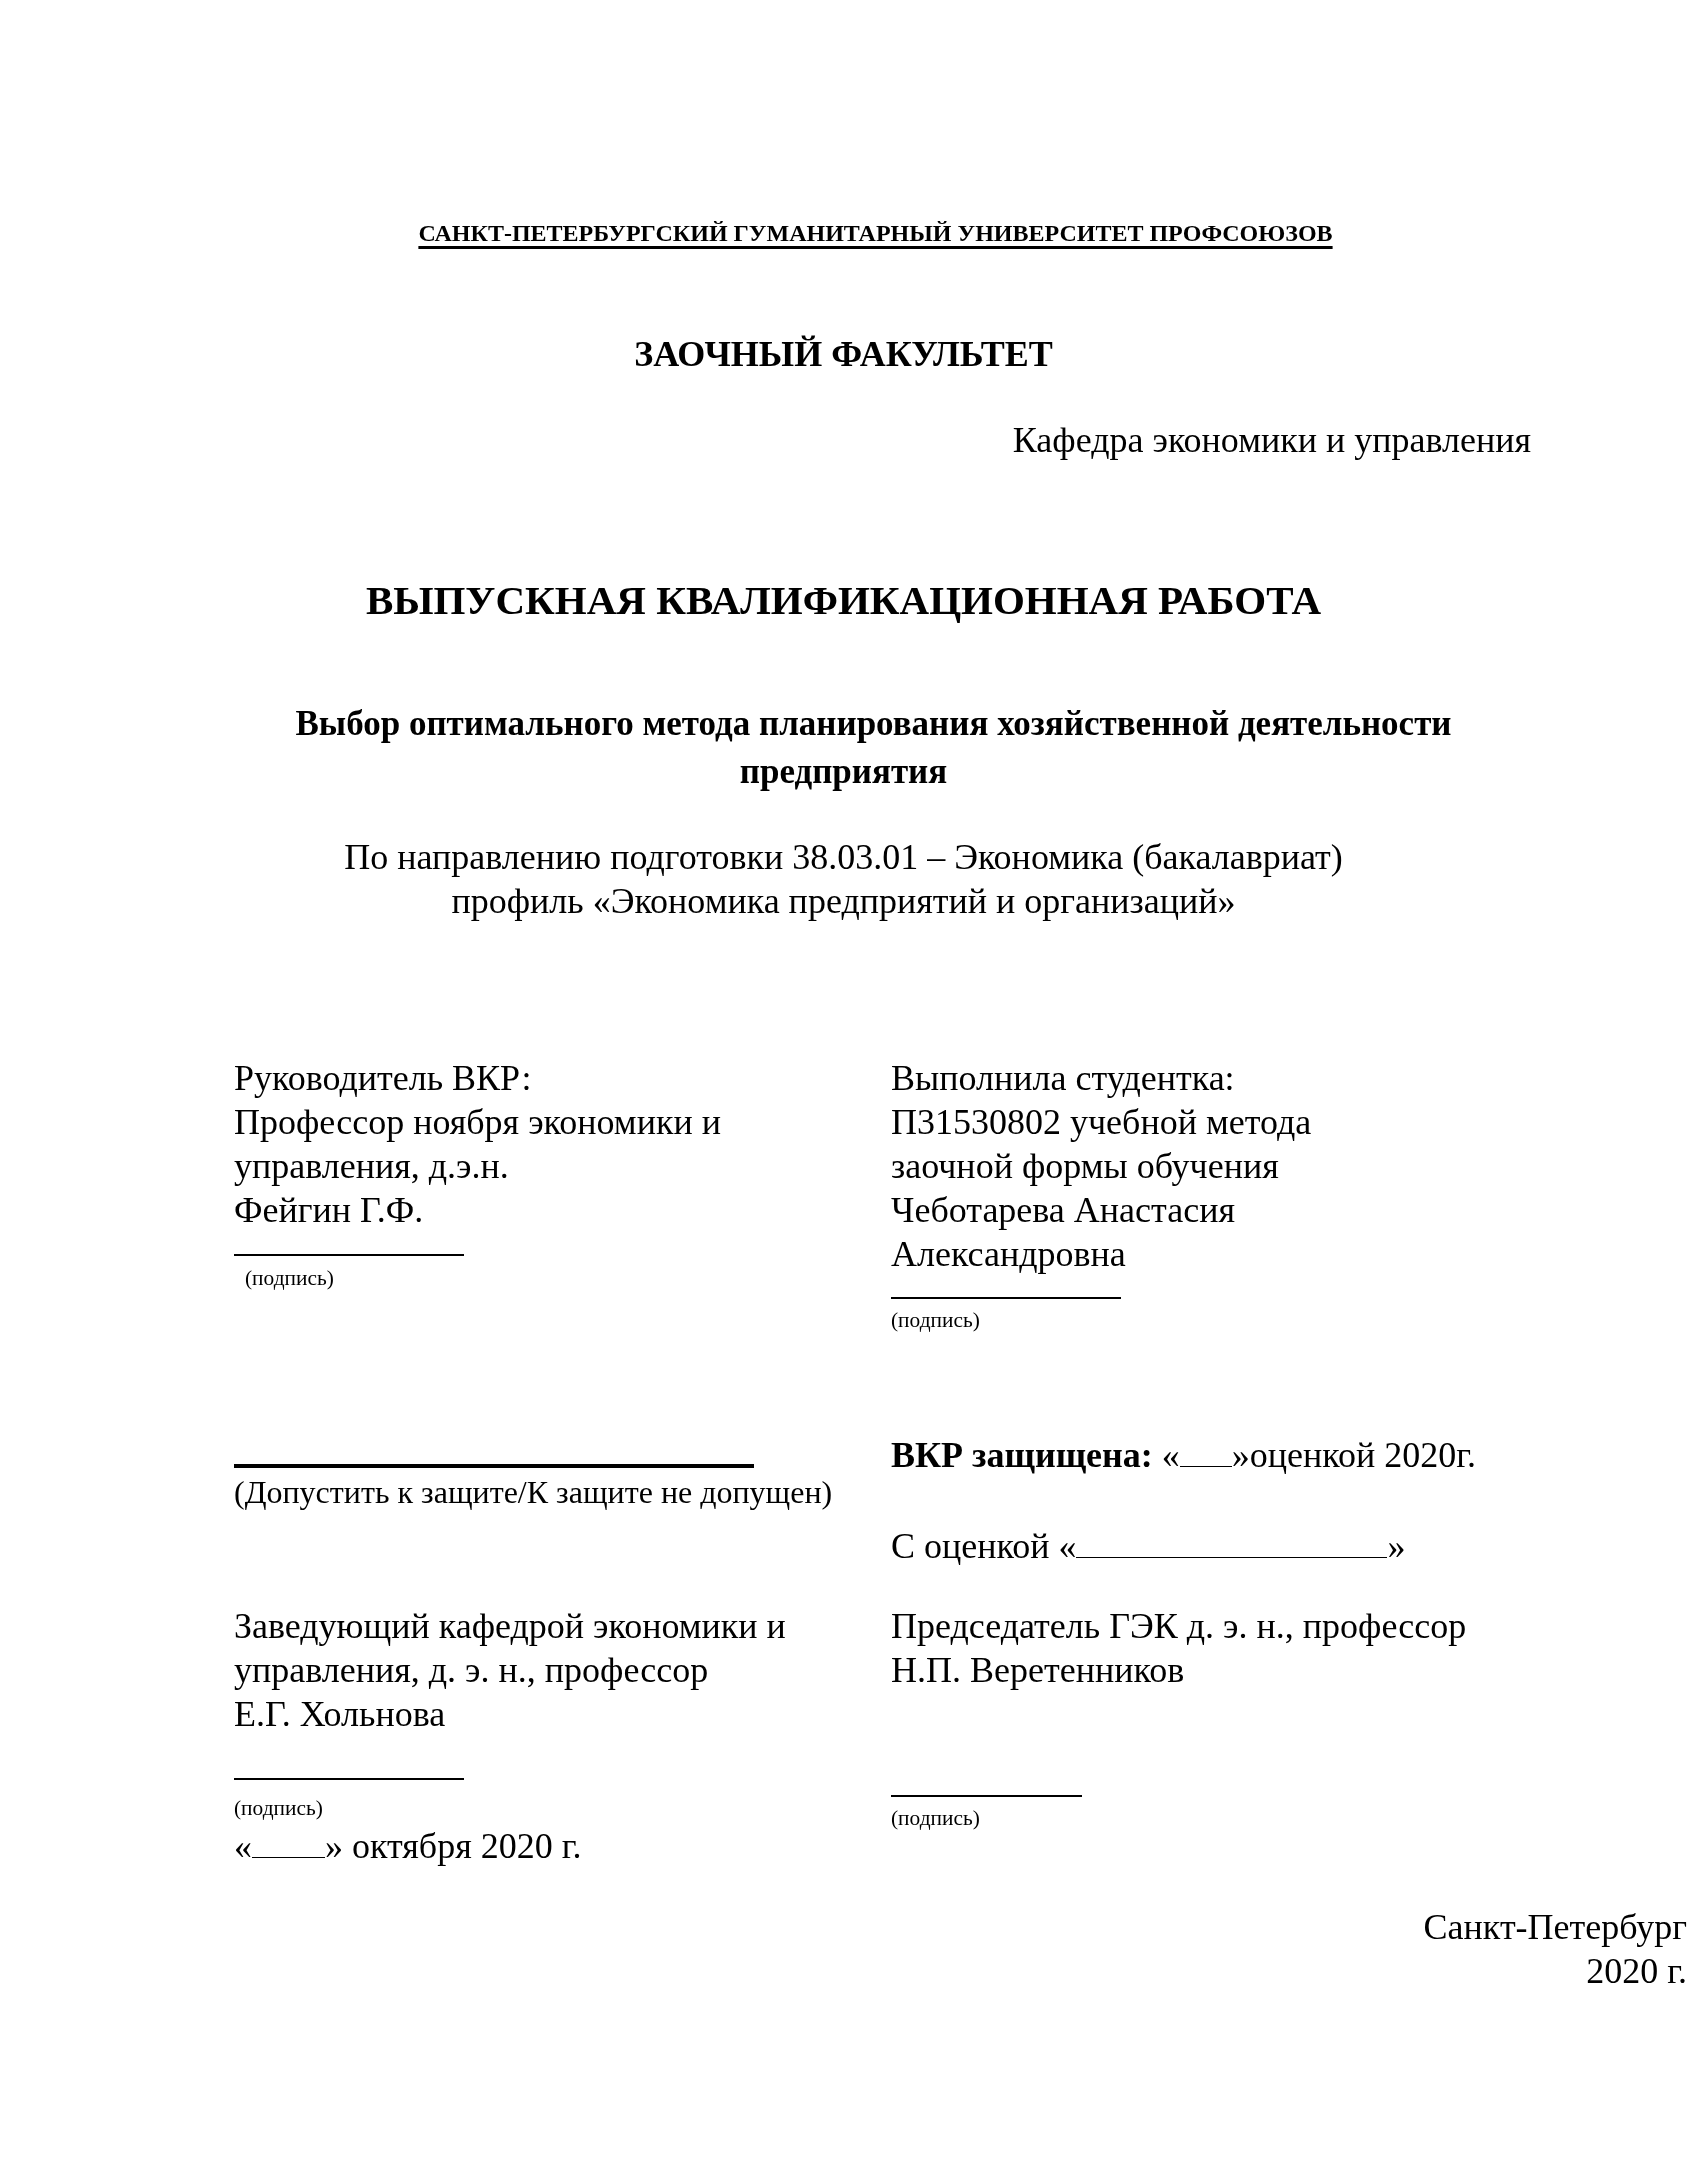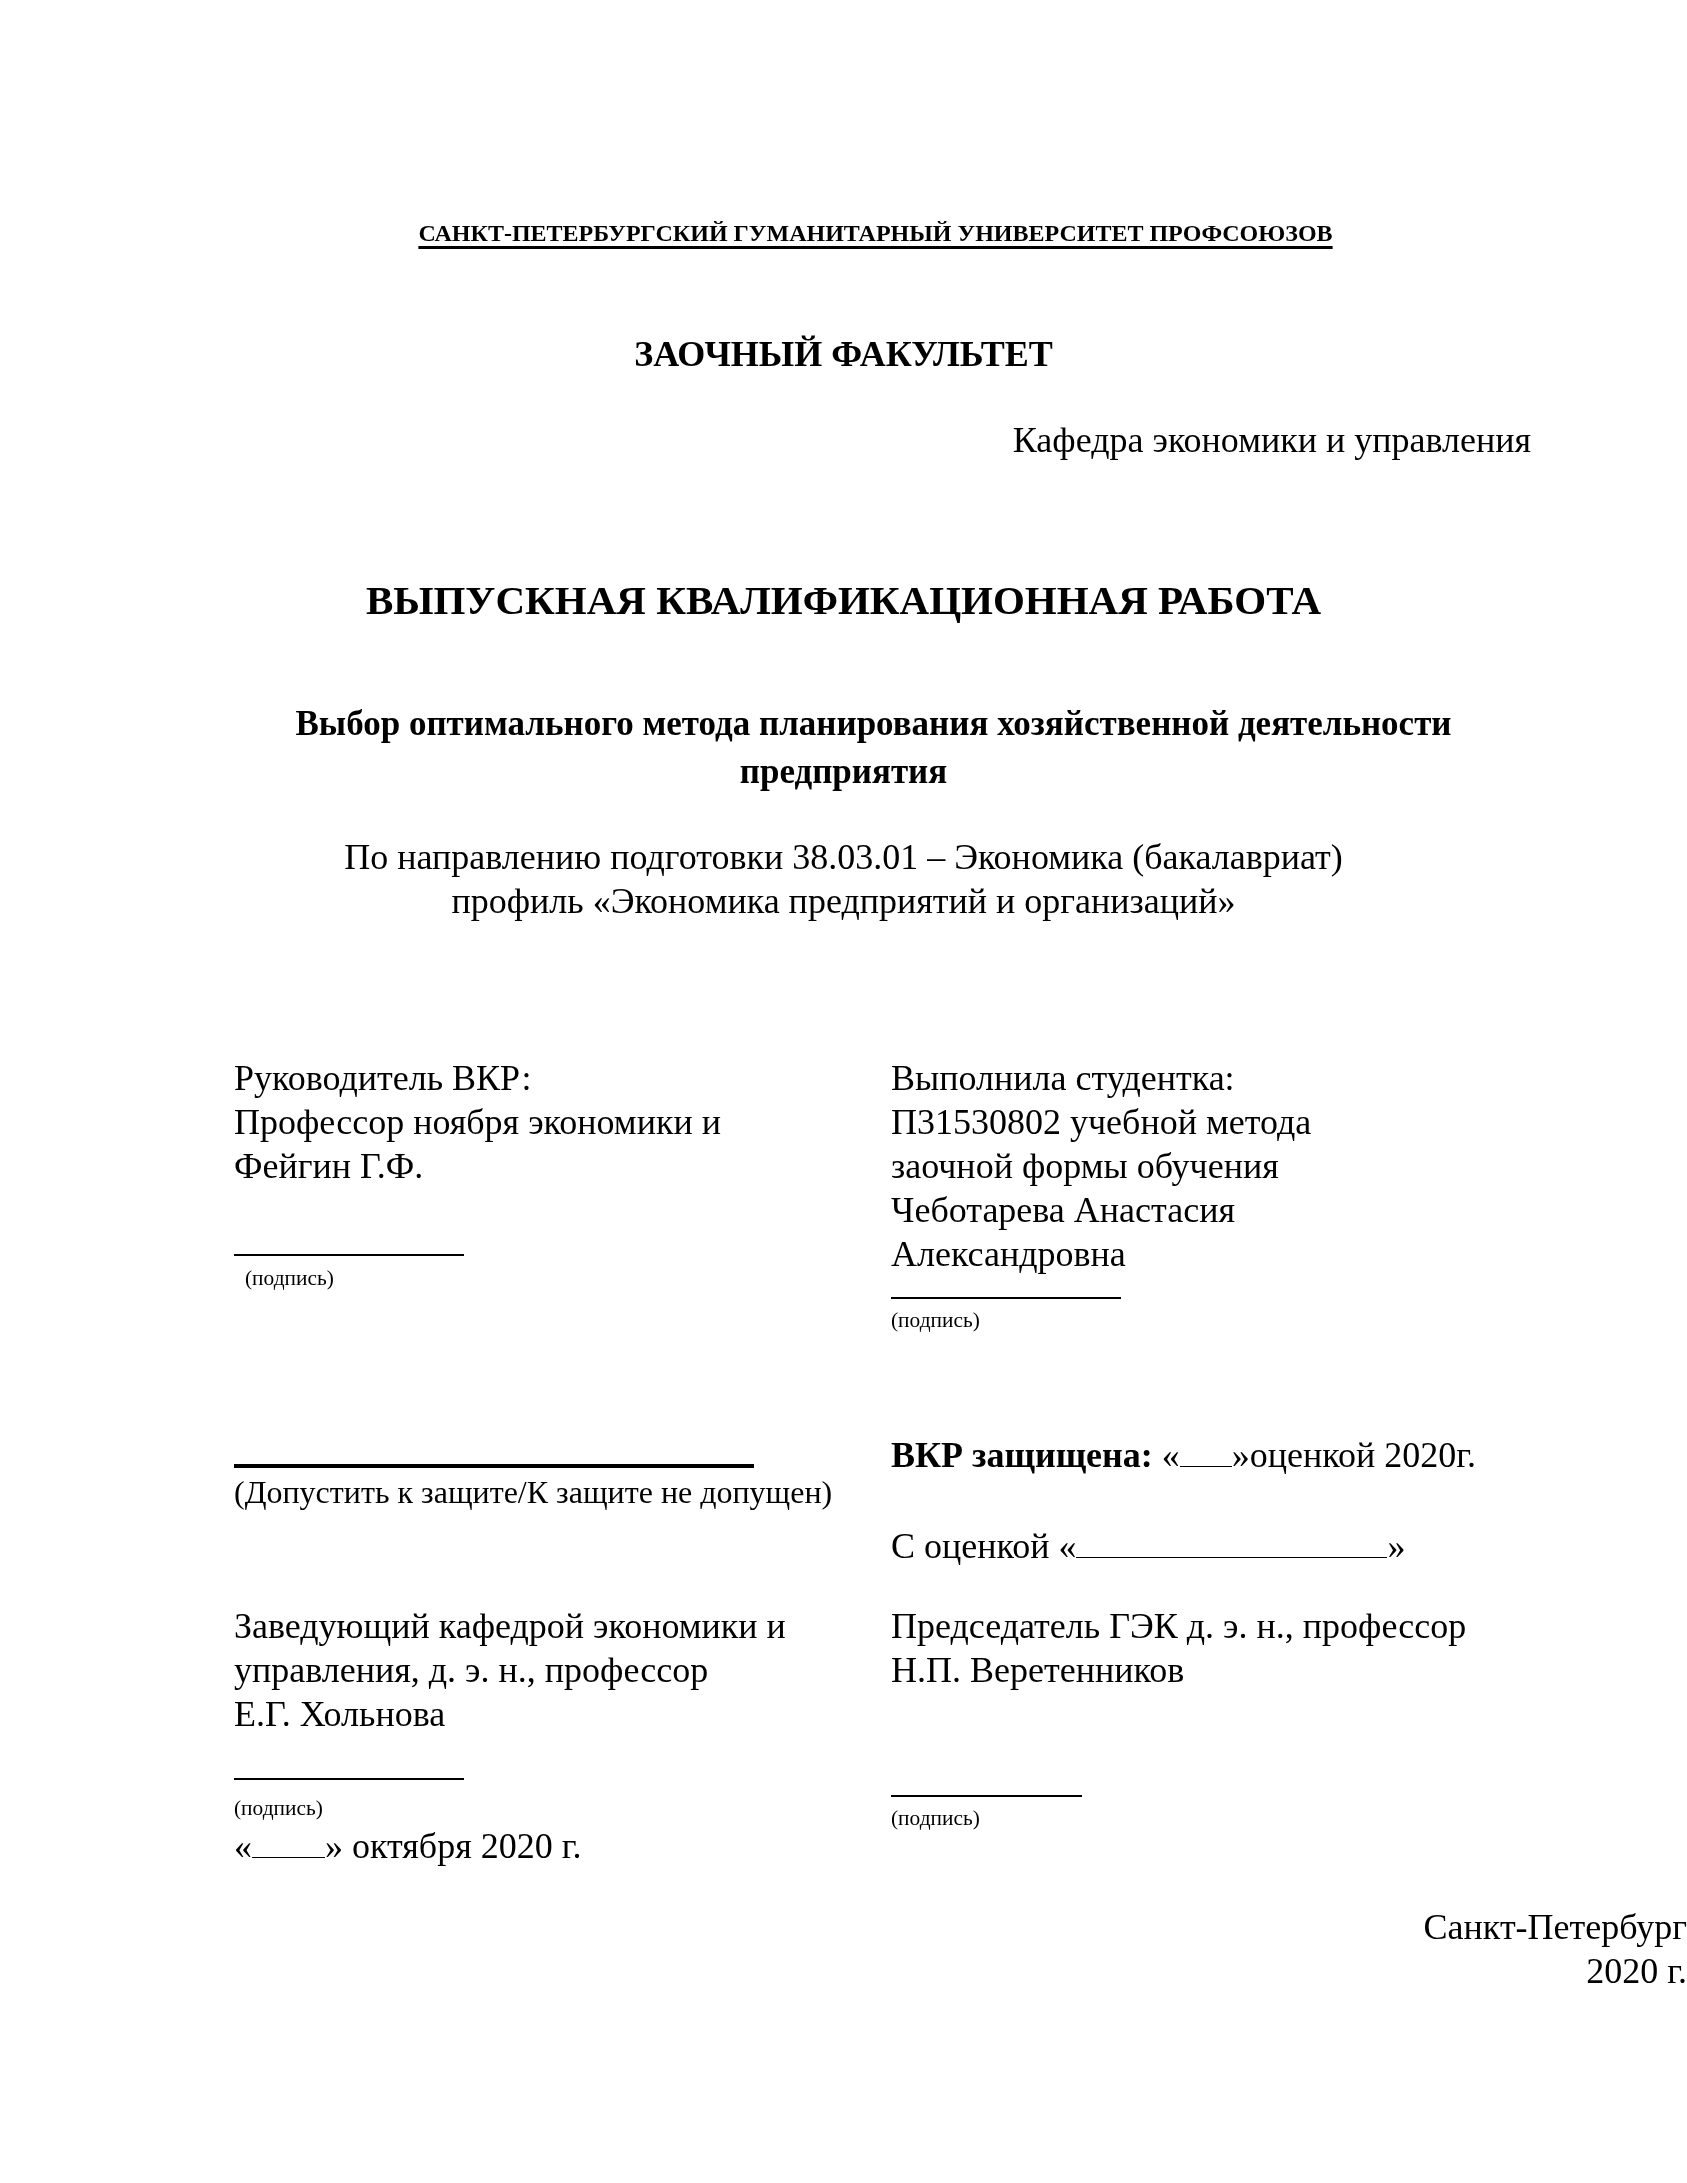--- a/index.html
+++ b/index.html
@@ -36,20 +36,21 @@
   <span class="line">предприятия</span>
 </div>
 <div class="abs center direction">
   <span class="line">По направлению подготовки 38.03.01 – Экономика (бакалавриат)</span>
   <span class="line">профиль «Экономика предприятий и организаций»</span>
 </div>
 
 <div class="abs col left" style="top:1056px;">
   <span class="line">Руководитель ВКР:</span>
   <span class="line">Профессор ноября экономики и</span>
+  <span class="line">управления, д.э.н.</span>
   <span class="line">Фейгин Г.Ф.</span>
 </div>
 <div class="abs left" style="top:1245px;">
   <span class="sig" style="width:230px;"></span>
 </div>
 <div class="abs small" style="left:245px; top:1266px;">(подпись)</div>
 
 <div class="abs col right" style="top:1056px;">
   <span class="line">Выполнила студентка:</span>
   <span class="line">П31530802 учебной метода</span>

